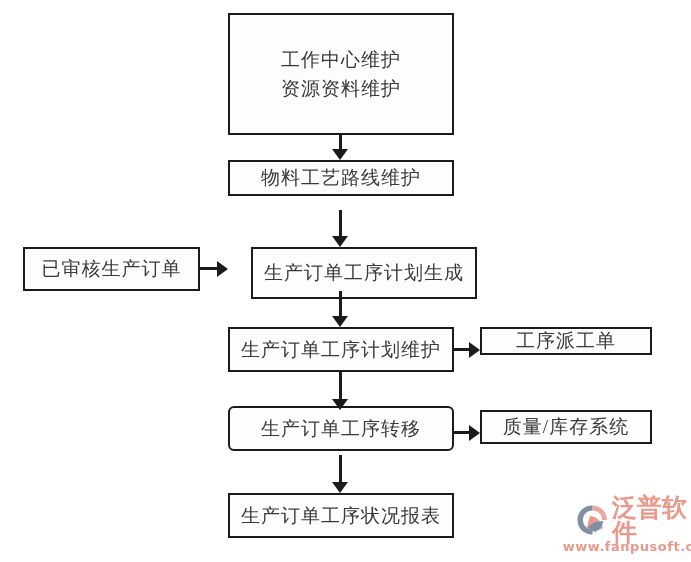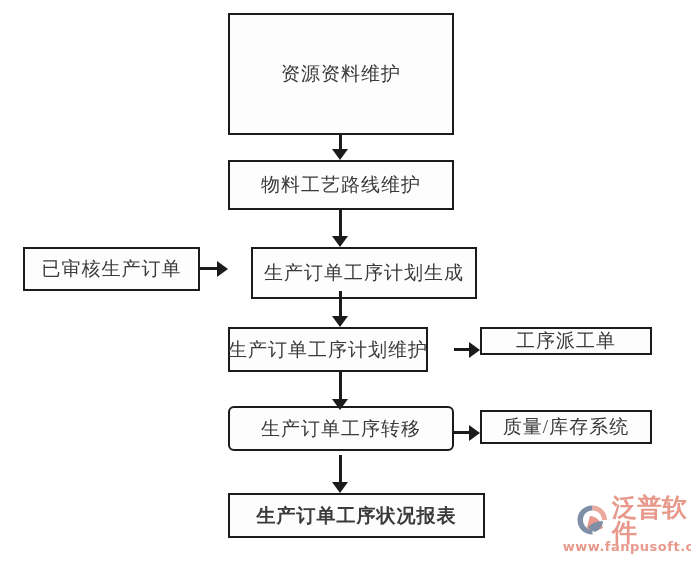--- a/index.html
+++ b/index.html
@@ -32,25 +32,25 @@
     line-height: 1.55;
     letter-spacing: 1px;
     white-space: nowrap;
     text-align: center;
   }
   .node .line {
     display: block;
   }
   
   .n-master   { left: 228px; top: 13px;  width: 226px; height: 122px; }
-  .n-route    { left: 228px; top: 160px; width: 226px; height: 50px;  }
+  .n-route    { left: 228px; top: 160px; width: 226px; height: 36px;  }
   .n-gen      { left: 232px; top: 247px; width: 226px; height: 52px; margin-left: 19px;  }
-  .n-maint    { left: 228px; top: 327px; width: 200px; height: 45px;  }
+  .n-maint    { left: 228px; top: 327px; width: 226px; height: 45px;  }
   .n-transfer { left: 228px; top: 406px; width: 226px; height: 45px; border-radius: 6px;  }
-  .n-report   { left: 228px; top: 493px; width: 257px; height: 45px; font-weight: bold;  }
+  .n-report   { left: 228px; top: 493px; width: 226px; height: 45px;  }
   
   .n-order    { left: 23px;  top: 247px; width: 177px; height: 44px;  }
   
   .n-dispatch { left: 480px; top: 327px; width: 172px; height: 28px; text-align: center;  }
   .n-quality  { left: 480px; top: 410px; width: 172px; height: 34px;  }
 
   
   .conn { position: absolute; }
   .v-stem {
     width: 3px;
@@ -139,20 +139,21 @@
     letter-spacing: 0.5px;
     margin-top: 1px;
   }
 </style>
 </head>
 <body>
 
 <div id="canvas">
 
   <div class="node n-master">
+    <span class="line">工作中心维护</span>
     <span class="line">资源资料维护</span>
   </div>
 
   <div class="node n-route">
     <span class="line">物料工艺路线维护</span>
   </div>
 
   <div class="node n-order">
     <span class="line">已审核生产订单</span>
   </div>

